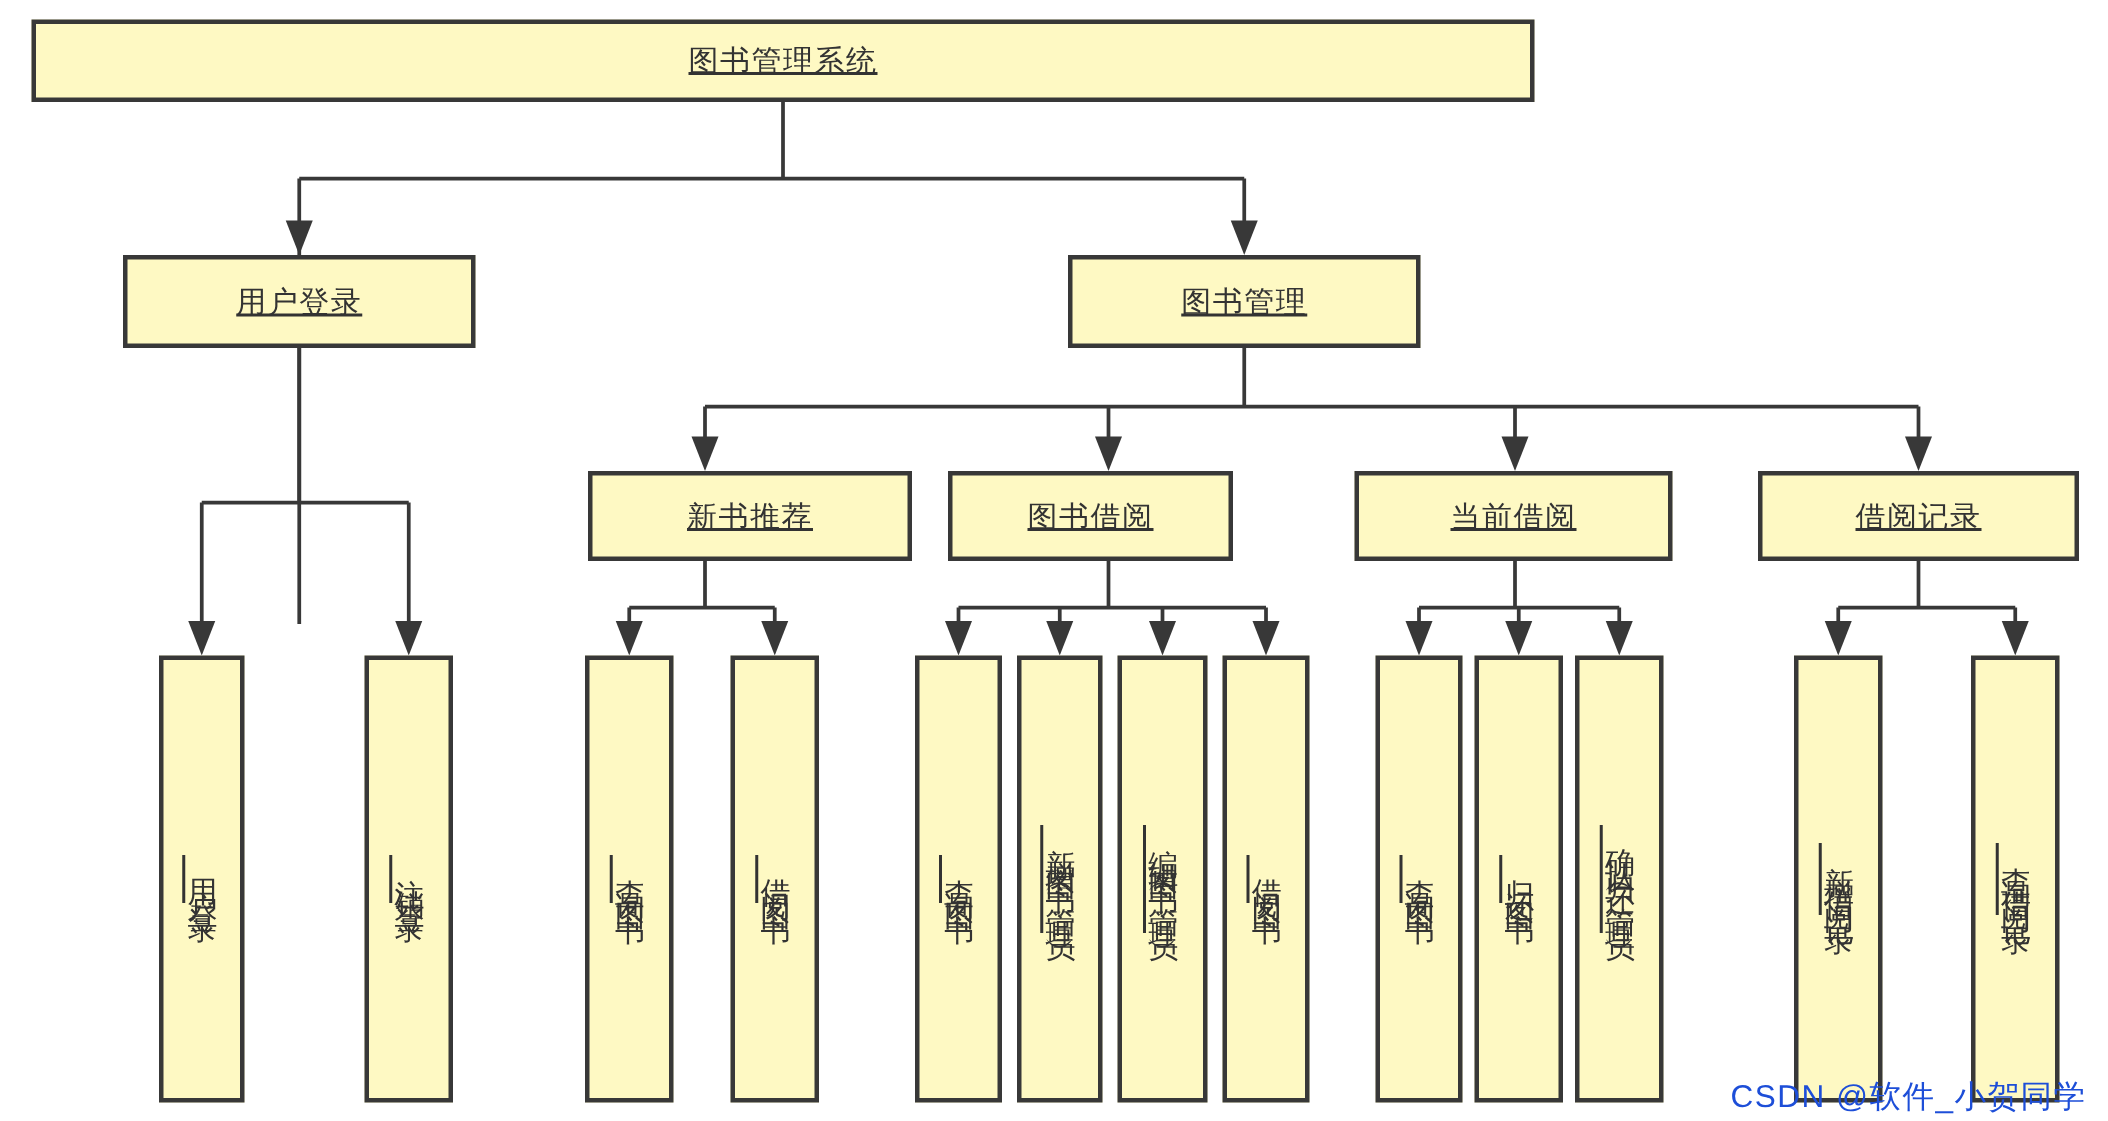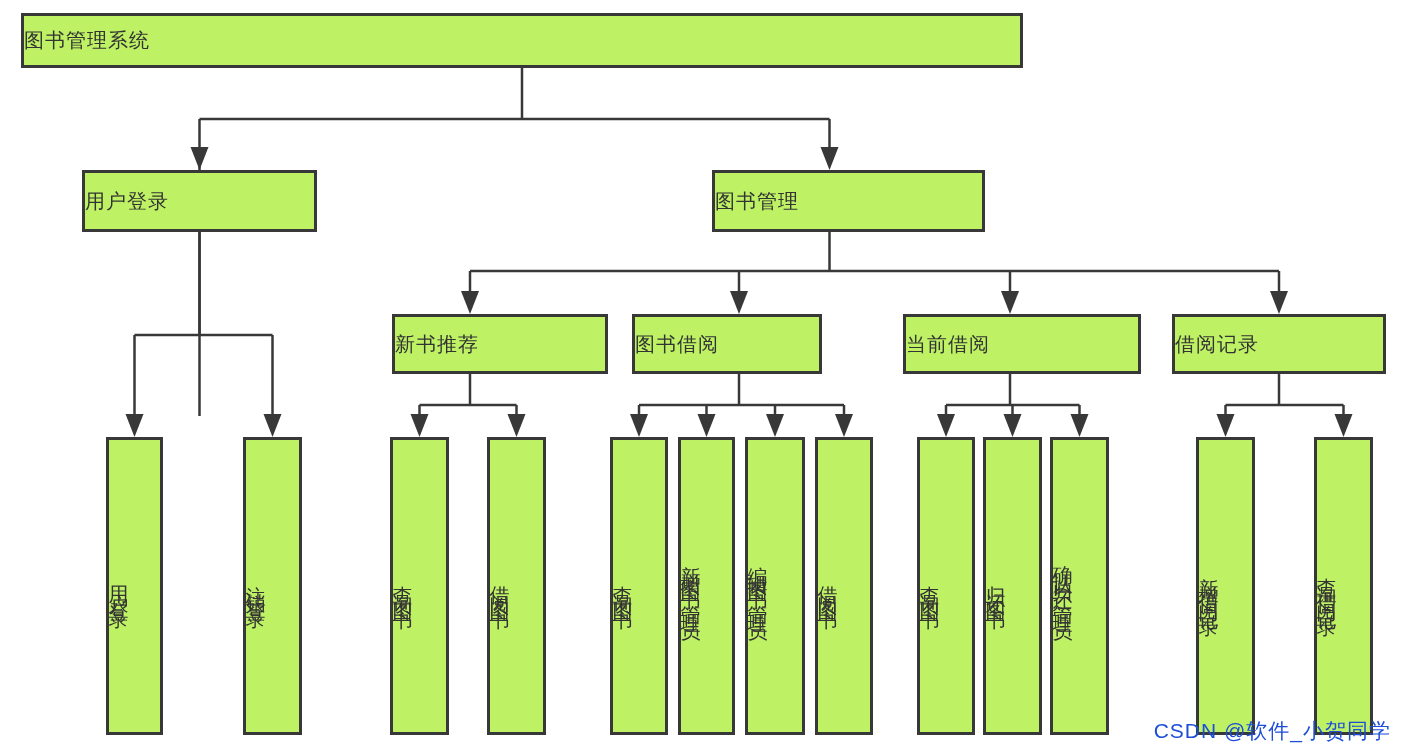--- a/index.html
+++ b/index.html
@@ -20,25 +20,26 @@
   svg.connectors {
     position: absolute;
     left: 0; top: 0;
     width: 1405px; height: 747px;
     pointer-events: none;
   }
   .box {
     position: absolute;
     box-sizing: border-box;
     border: 3px solid #383838;
-    background: #bef264;
+    background: #fef9c3;
     color: #333333;
     display: flex;
     align-items: center;
-    justify-content: flex-start;
+    justify-content: center;
+    text-decoration: underline;
   }
   .box.h { font-size: 20px; letter-spacing: 1px; }
   .box.v { }
   .vtext {
     writing-mode: vertical-rl;
     text-orientation: mixed;
     font-size: 20px;
     letter-spacing: 8px;
     line-height: 1;
     white-space: nowrap;
@@ -48,24 +49,24 @@
     right: 14px;
     bottom: 2px;
     font-size: 21px;
     color: #1d4ed8;
     letter-spacing: 1px;
     white-space: nowrap;
   }
   
   #n-root   { left: 21px;  top: 13px;  width: 1002px; height: 55px; }
   #n-login  { left: 82px;  top: 170px; width: 235px;  height: 62px; }
-  #n-mgmt   { left: 712px; top: 170px; width: 273px;  height: 62px; }
+  #n-mgmt   { left: 712px; top: 170px; width: 235px;  height: 62px; }
   #n-rec    { left: 362px; top: 314px; width: 216px;  height: 60px; margin-left: 30px; }
   #n-borrow { left: 632px; top: 314px; width: 190px;  height: 60px; }
-  #n-cur    { left: 903px; top: 314px; width: 238px;  height: 60px; }
+  #n-cur    { left: 903px; top: 314px; width: 212px;  height: 60px; }
   #n-recs   { left: 1172px;top: 314px; width: 214px;  height: 60px; }
   .leaf     { top: 437px; height: 298px; }
   #l-login1 { left: 106px;  width: 57px; }
   #l-login2 { left: 243px;  width: 59px; }
   #l-rec1   { left: 390px;  width: 59px; }
   #l-rec2   { left: 487px;  width: 59px; }
   #l-bor1   { left: 610px;  width: 58px; }
   #l-bor2   { left: 678px;  width: 57px; }
   #l-bor3   { left: 745px;  width: 60px; }
   #l-bor4   { left: 815px;  width: 58px; }

